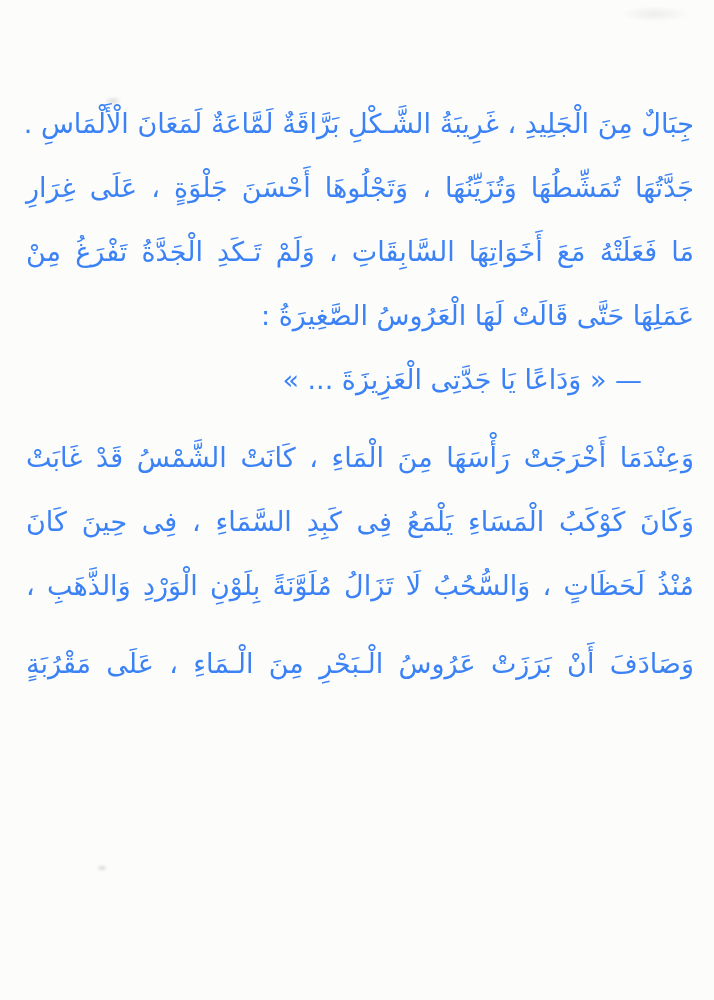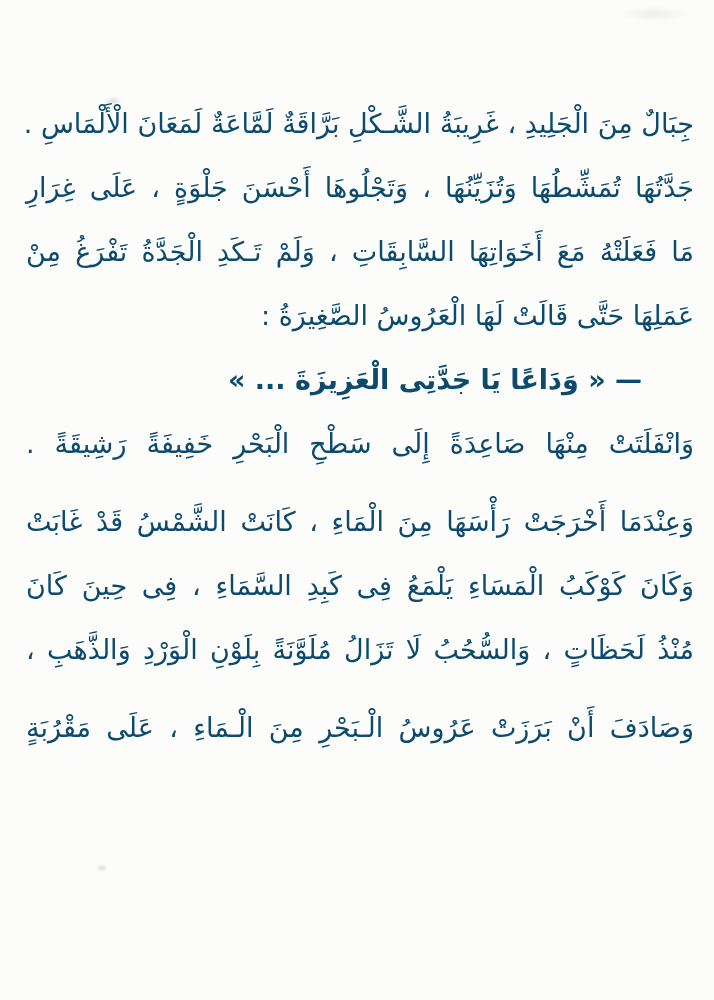--- a/index.html
+++ b/index.html
@@ -26,46 +26,45 @@
     white-space: nowrap;
     direction: rtl;
   }
   .just {
     text-align: justify;
     text-align-last: justify;
     text-justify: inter-word;
   }
   .start-flush { }
   .indent { padding-right: 22px; }
-  .dialogue { text-align: right; padding-right: 52px; font-weight: bold; }
+  .dialogue { text-align: right; padding-right: 52px; }
   .p-gap { margin-top: 14px; }
   
   .smudge {
     position: absolute;
     border-radius: 50%;
     background: radial-gradient(closest-side, rgba(90,90,90,0.18), rgba(120,120,120,0.0));
     pointer-events: none;
   }
   .smudge.s1 { left: 104px; top: 96px;  width: 18px; height: 10px; }
   .smudge.s2 { left: 620px; top: 6px;   width: 70px; height: 16px; opacity: .5; }
   .smudge.s3 { left: 96px;  top: 864px; width: 12px; height: 8px; }
 </style>
 </head>
 <body>
 
-<div class="page" style="background: rgb(252, 252, 251); color: #0c4a6e;">
+<div class="page" style="background: rgb(252, 252, 251); color: #3b82f6;">
   <div class="smudge s1"></div>
   <div class="smudge s2"></div>
   <div class="smudge s3"></div>
 
   <div class="text-block" dir="rtl">
     <div class="line just">جِبَالٌ مِنَ الْجَلِيدِ ، غَرِيبَةُ الشَّـكْلِ بَرَّاقَةٌ لَمَّاعَةٌ لَمَعَانَ الْأَلْمَاسِ .</div>
     <div class="line just">جَدَّتُهَا تُمَشِّطُهَا وَتُزَيِّنُهَا ، وَتَجْلُوهَا أَحْسَنَ جَلْوَةٍ ، عَلَى غِرَارِ</div>
     <div class="line just">مَا فَعَلَتْهُ مَعَ أَخَوَاتِهَا السَّابِقَاتِ ، وَلَمْ تَـكَدِ الْجَدَّةُ تَفْرَغُ مِنْ</div>
     <div class="line start-flush">عَمَلِهَا حَتَّى قَالَتْ لَهَا الْعَرُوسُ الصَّغِيرَةُ :</div>
     <div class="line dialogue">— « وَدَاعًا يَا جَدَّتِى الْعَزِيزَةَ ... »</div>
-    <div class="line just">وَانْفَلَتَتْ مِنْهَا صَاعِدَةً إِلَى سَطْحِ الْبَحْرِ خَفِيفَةً رَشِيقَةً .</div>
     <div class="line just p-gap">وَعِنْدَمَا أَخْرَجَتْ رَأْسَهَا مِنَ الْمَاءِ ، كَانَتْ الشَّمْسُ قَدْ غَابَتْ</div>
     <div class="line just">وَكَانَ كَوْكَبُ الْمَسَاءِ يَلْمَعُ فِى كَبِدِ السَّمَاءِ ، فِى حِينَ كَانَ</div>
     <div class="line just">مُنْذُ لَحَظَاتٍ ، وَالسُّحُبُ لَا تَزَالُ مُلَوَّنَةً بِلَوْنِ الْوَرْدِ وَالذَّهَبِ ،</div>
     <div class="line just p-gap">وَصَادَفَ أَنْ بَرَزَتْ عَرُوسُ الْـبَحْرِ مِنَ الْـمَاءِ ، عَلَى مَقْرُبَةٍ</div>
   </div>
 </div>
 
 </body></html>

